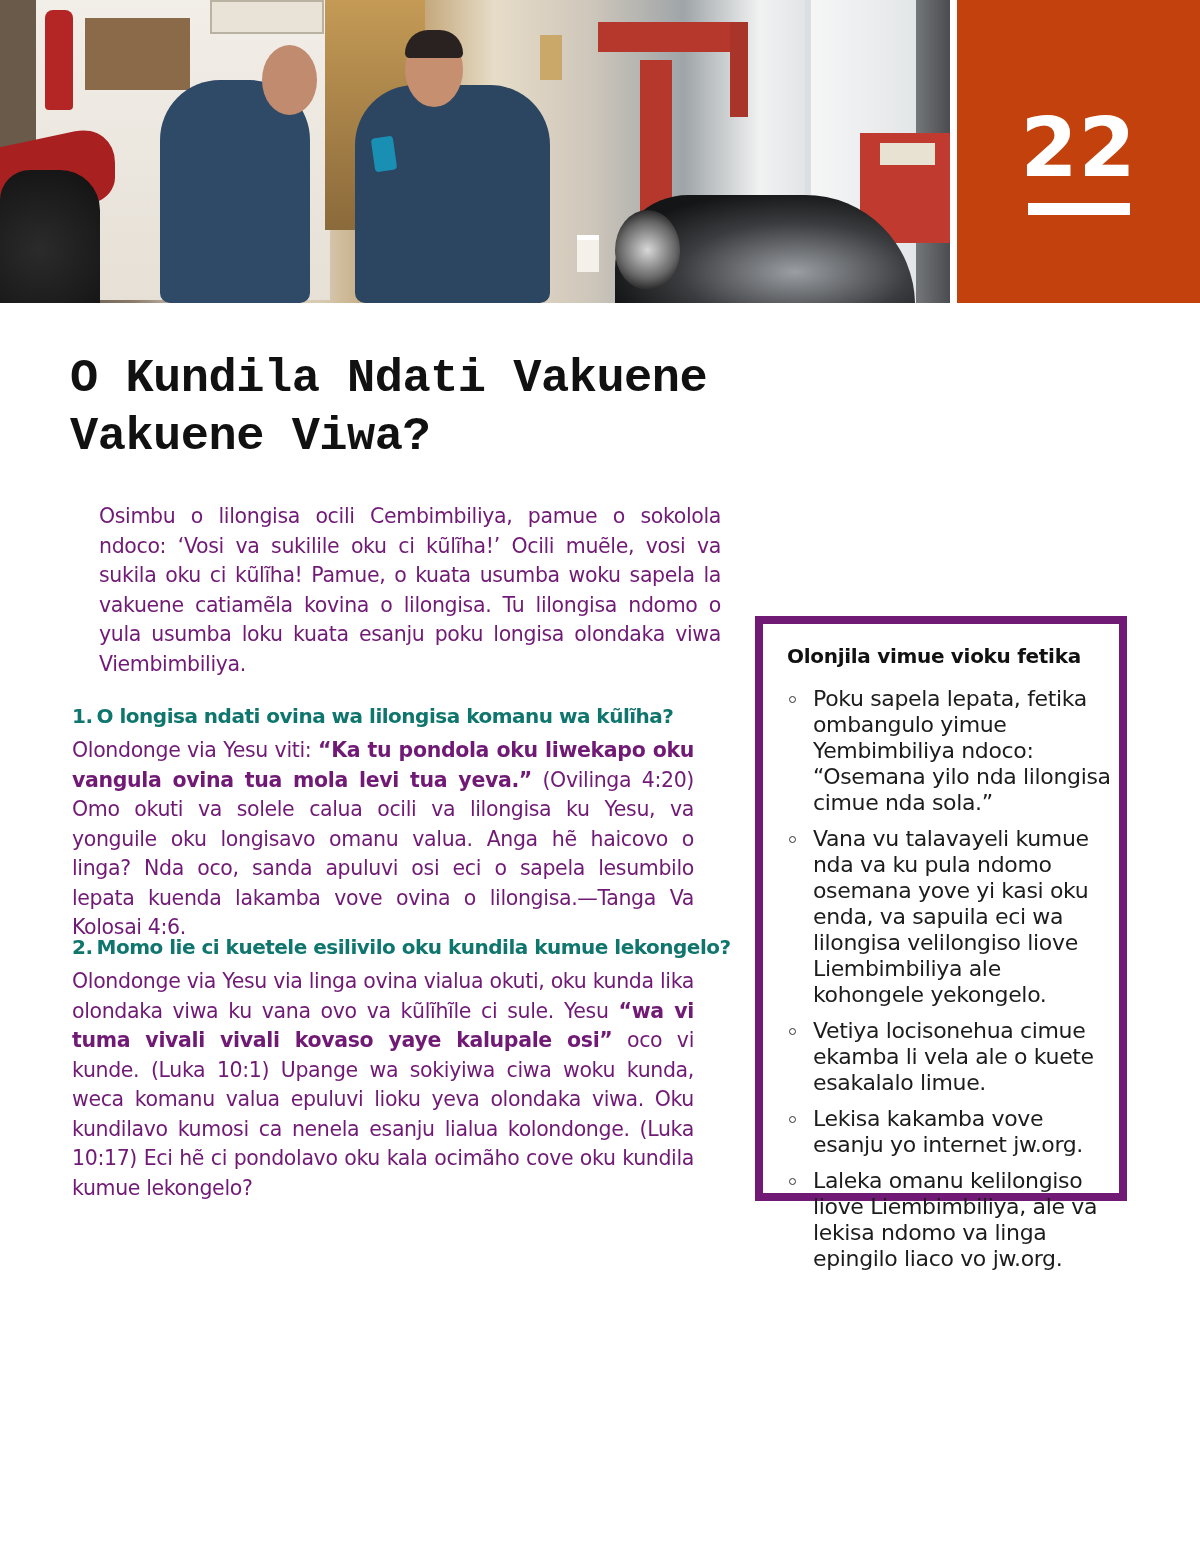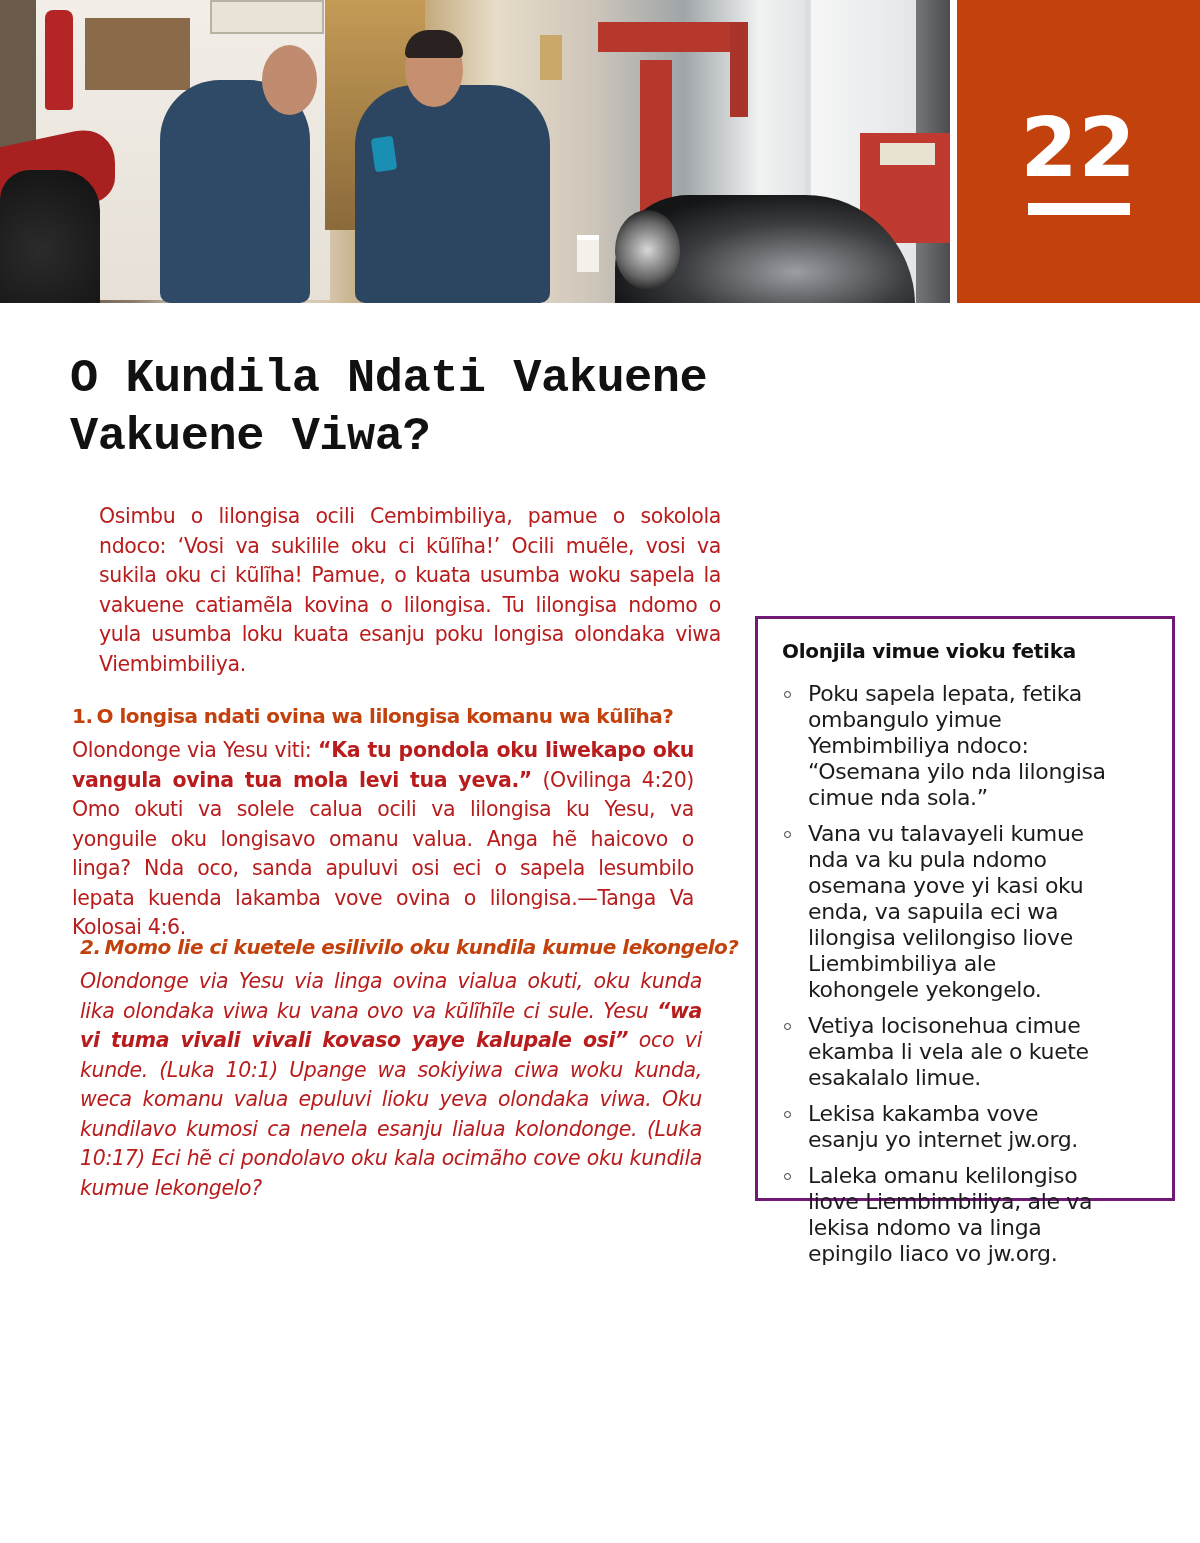--- a/index.html
+++ b/index.html
@@ -58,33 +58,33 @@
                       letter-spacing: 1px; }
     .chapter-rule { position: absolute; left: 71px; top: 203px; width: 102px; height: 12px; background: #ffffff; }
 
     
     .title { position: absolute; left: 70px; top: 350px; width: 700px; margin: 0;
              font-family: Liberation Mono, monospace; font-weight: bold; font-size: 47px; line-height: 58px;
              color: #111111; letter-spacing: -0.5px; }
 
     
     .body-text { font-family: "DejaVu Sans", sans-serif; font-size: 20.5px; line-height: 29.5px;
-                 color: #b91c1c; text-align: justify; margin: 0; letter-spacing: -0.35px; }
+                 color: #701a75; text-align: justify; margin: 0; letter-spacing: -0.35px; }
     .intro { position: absolute; left: 99px; top: 502px; width: 622px; }
     .q1 { position: absolute; left: 72px; top: 702px; width: 660px; }
-    .q2 { position: absolute; left: 80px; top: 933px; width: 660px; font-style: italic; }
-    .question { margin: 0 0 6px 0; color: #c2410c; font-family: "DejaVu Sans", sans-serif; font-weight: bold;
+    .q2 { position: absolute; left: 72px; top: 933px; width: 660px; }
+    .question { margin: 0 0 6px 0; color: #0f766e; font-family: "DejaVu Sans", sans-serif; font-weight: bold;
                 font-size: 20px; line-height: 28px; letter-spacing: -0.5px; white-space: nowrap; }
     .question .num { margin-right: 4px; }
     .answer { width: 622px; }
     .answer b { font-weight: bold; }
 
     
-    .tipbox { position: absolute; left: 755px; top: 616px; width: 420px; height: 585px;
-              border: 3px solid #701a75; background: #ffffff; box-sizing: border-box; }
+    .tipbox { position: absolute; left: 755px; top: 616px; width: 372px; height: 585px;
+              border: 8px solid #701a75; background: #ffffff; box-sizing: border-box; }
     .tipbox-title { position: absolute; left: 24px; top: 18px; margin: 0; font-family: "DejaVu Sans", sans-serif;
                     font-weight: bold; font-size: 20px; line-height: 28px; color: #111111; letter-spacing: -0.3px; }
     .tiplist { position: absolute; left: 24px; top: 62px; width: 330px; margin: 0; padding: 0; list-style: none; }
     .tip { position: relative; padding-left: 26px; margin-bottom: 10px;
            font-family: "DejaVu Sans", sans-serif; font-size: 22px; line-height: 26px; color: #1c1c1c;
            letter-spacing: -0.35px; }
     .tip-bullet { position: absolute; left: 2px; top: 10px; width: 7px; height: 7px; border: 1.5px solid #333;
                   border-radius: 50%; box-sizing: border-box; }
   </style>
 </head>

